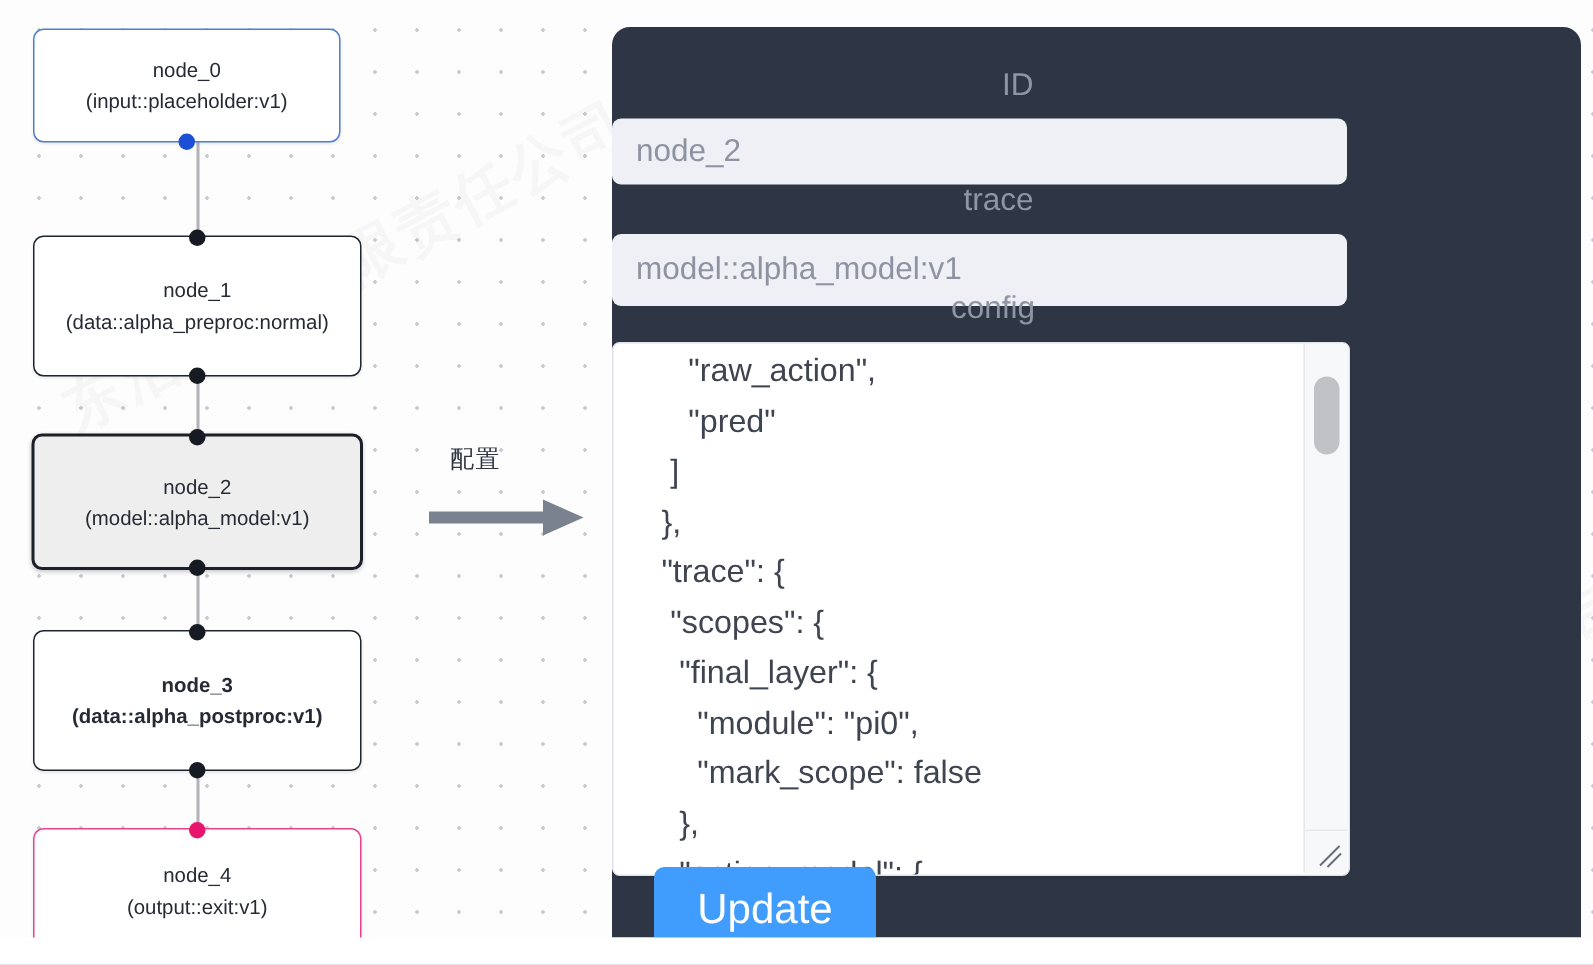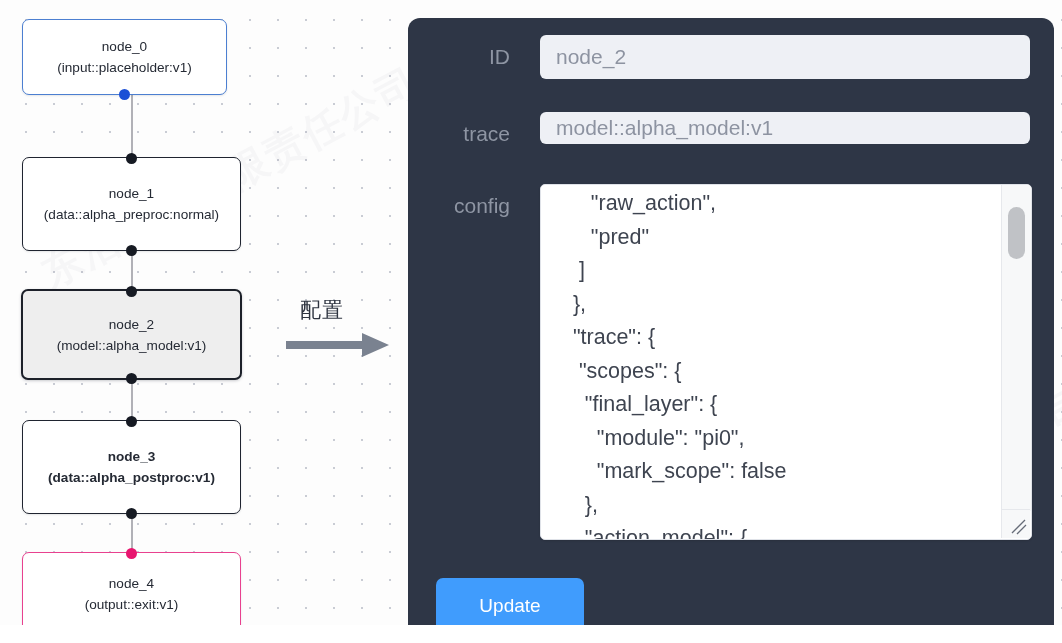--- a/index.html
+++ b/index.html
@@ -115,21 +115,21 @@
     left: 286px;
     top: 296px;
     width: 108px;
     height: 66px;
     z-index: 4;
   }
   #transition-label {
     position: absolute;
     left: 14px;
     top: 0;
-    font-size: 21px;
+    font-size: 16px;
     color: #2e3440;
     font-family: "DejaVu Sans", sans-serif;
     letter-spacing: 1px;
   }
   #transition-arrow {
     position: absolute;
     left: 0;
     top: 36px;
   }
 
@@ -143,21 +143,22 @@
     box-sizing: border-box;
     background: #2e3646;
     border-radius: 12px 12px 0 0;
     z-index: 10;
     overflow: hidden;
   }
 
   .form-row {
     position: absolute;
     display: flex;
-    align-items: flex-start;
+    align-items: center;
+    flex-direction: column;
   }
   .field-label {
     color: #8e95a3;
     font-size: 21px;
     text-align: right;
     font-family: "Liberation Sans", sans-serif;
     user-select: none;
   }
   .field-input {
     box-sizing: border-box;
@@ -179,21 +180,21 @@
   #row-type .field-label,
   #row-config .field-label {
     width: 102px;
     margin-right: 30px;
   }
   #row-id .field-label   { line-height: 44px; }
   #row-type .field-label { line-height: 44px; }
   #row-config .field-label { line-height: 44px; }
 
   #id-input   { width: 490px; height: 44px; line-height: 44px; }
-  #type-input { width: 490px; height: 32px; line-height: 44px; }
+  #type-input { width: 490px; height: 48px; line-height: 44px; }
 
   
   #config-box {
     position: relative;
     width: 492px;
     height: 356px;
     box-sizing: border-box;
     background: #ffffff;
     border: 1px solid #dfe2e8;
     border-radius: 5px;
@@ -254,21 +255,21 @@
   #update-button {
     position: absolute;
     left: 28px;
     top: 560px;
     width: 148px;
     height: 56px;
     background: #409cfd;
     border: none;
     border-radius: 7px 7px 0 0;
     color: #ffffff;
-    font-size: 19px;
+    font-size: 28px;
     font-family: "Liberation Sans", sans-serif;
     text-align: center;
     line-height: 50px;
     cursor: pointer;
     padding: 0;
   }
 
   
   #bottom-strip {
     position: absolute;

